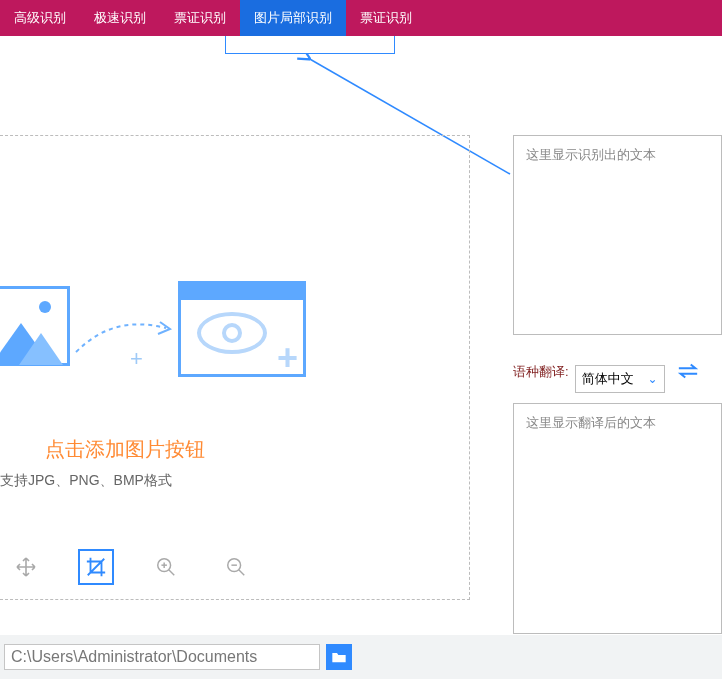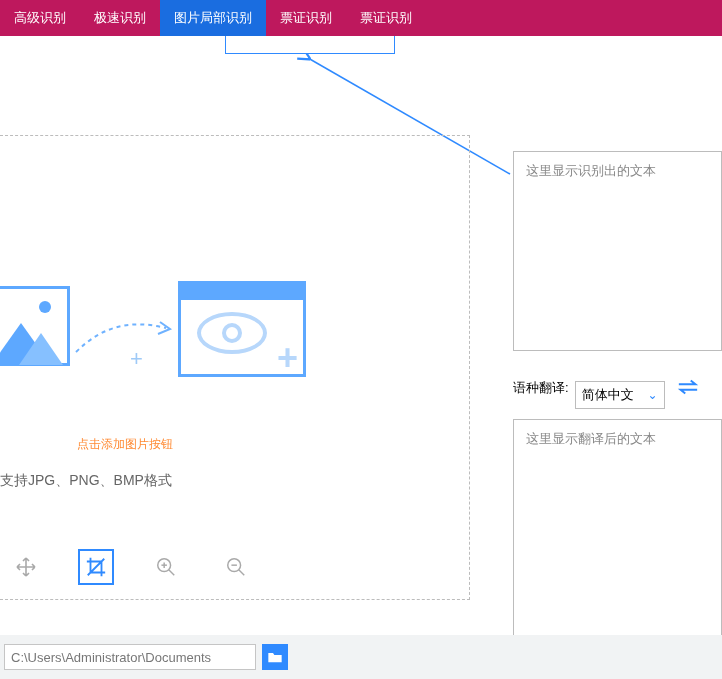--- a/index.html
+++ b/index.html
@@ -112,21 +112,21 @@
   }
   .eye-pupil { width:20px;height:20px;border:4px solid #b7d7fb;border-radius:50%; }
   .eye-plus { position:absolute; left:80px; top:46px; color:#b7d7fb; font-size:36px; font-weight:bold; line-height:0; }
 
   .click-line {
     position:absolute;
     left:0; width:250px;
     top:300px;
     text-align:center;
     color:#ff8a33;
-    font-size:12px;
+    font-size:20px;
     cursor:pointer;
   }
   .support-line {
     position:absolute;
     left:0; width:250px;
     top:336px;
     color:#666;
     font-size:14px;
   }
 
@@ -156,32 +156,31 @@
     height:465px;
     width:209px;
   }
   .text-box {
     border:1px solid #bcbcbc;
     width:100%;
     padding:10px 12px;
     color:#888;
     font-size:13px;
     background:#fff;
-    margin-top:16px;
   }
   .text-box.top { height:200px; }
   .text-box.bottom { height:231px; margin-top:10px; }
 
   .translate-row {
     display:flex; align-items:center;
     margin-top:16px;
     gap:6px;
     white-space:nowrap;
   }
-  .translate-label { color:#000000; }
+  .translate-label { color:#7f1d1d; }
   .lang-select {
     border:1px solid #bcbcbc;
     height:28px;
     width:90px;
     display:flex; align-items:center; justify-content:space-between;
     padding:0 6px;
     cursor:pointer;
     margin-top:14px;
   }
   .lang-select .chev { color:#2f8aff; font-size:12px; }
@@ -190,44 +189,44 @@
   .bottombar {
     position:absolute;
     left:0; right:0; bottom:0;
     height:44px;
     background:#f1f3f4;
     display:flex; align-items:center;
     padding-left:4px;
   }
   .path-input {
     height:26px;
-    width:252px;
+    width:316px;
     border:1px solid #c5c5c5;
     background:#fff;
     color:#777;
     padding:0 6px;
-    font-size:13px;
+    font-size:16px;
     font-family:inherit;
   }
   .folder-btn {
     width:26px;height:26px;
     background:#2f8aff;
     margin-left:6px;
     display:flex;align-items:center;justify-content:center;
     cursor:pointer;
   }
 </style>
 </head>
 <body>
 
 <div class="topbar">
   <div class="tab">高级识别</div>
   <div class="tab">极速识别</div>
+  <div class="tab">票证识别</div>
   <div class="tab active">图片局部识别</div>
-  <div class="tab">票证识别</div>
   <div class="tab">票证识别</div>
 </div>
 
 <div class="outline-box"></div>
 <svg class="arrow-svg" width="240" height="130">
   <defs>
     <marker id="ah" markerWidth="10" markerHeight="10" refX="2" refY="5" orient="auto">
       <path d="M8,1 L0,5 L8,9" fill="none" stroke="#2f8aff" stroke-width="1.5"></path>
     </marker>
   </defs>

